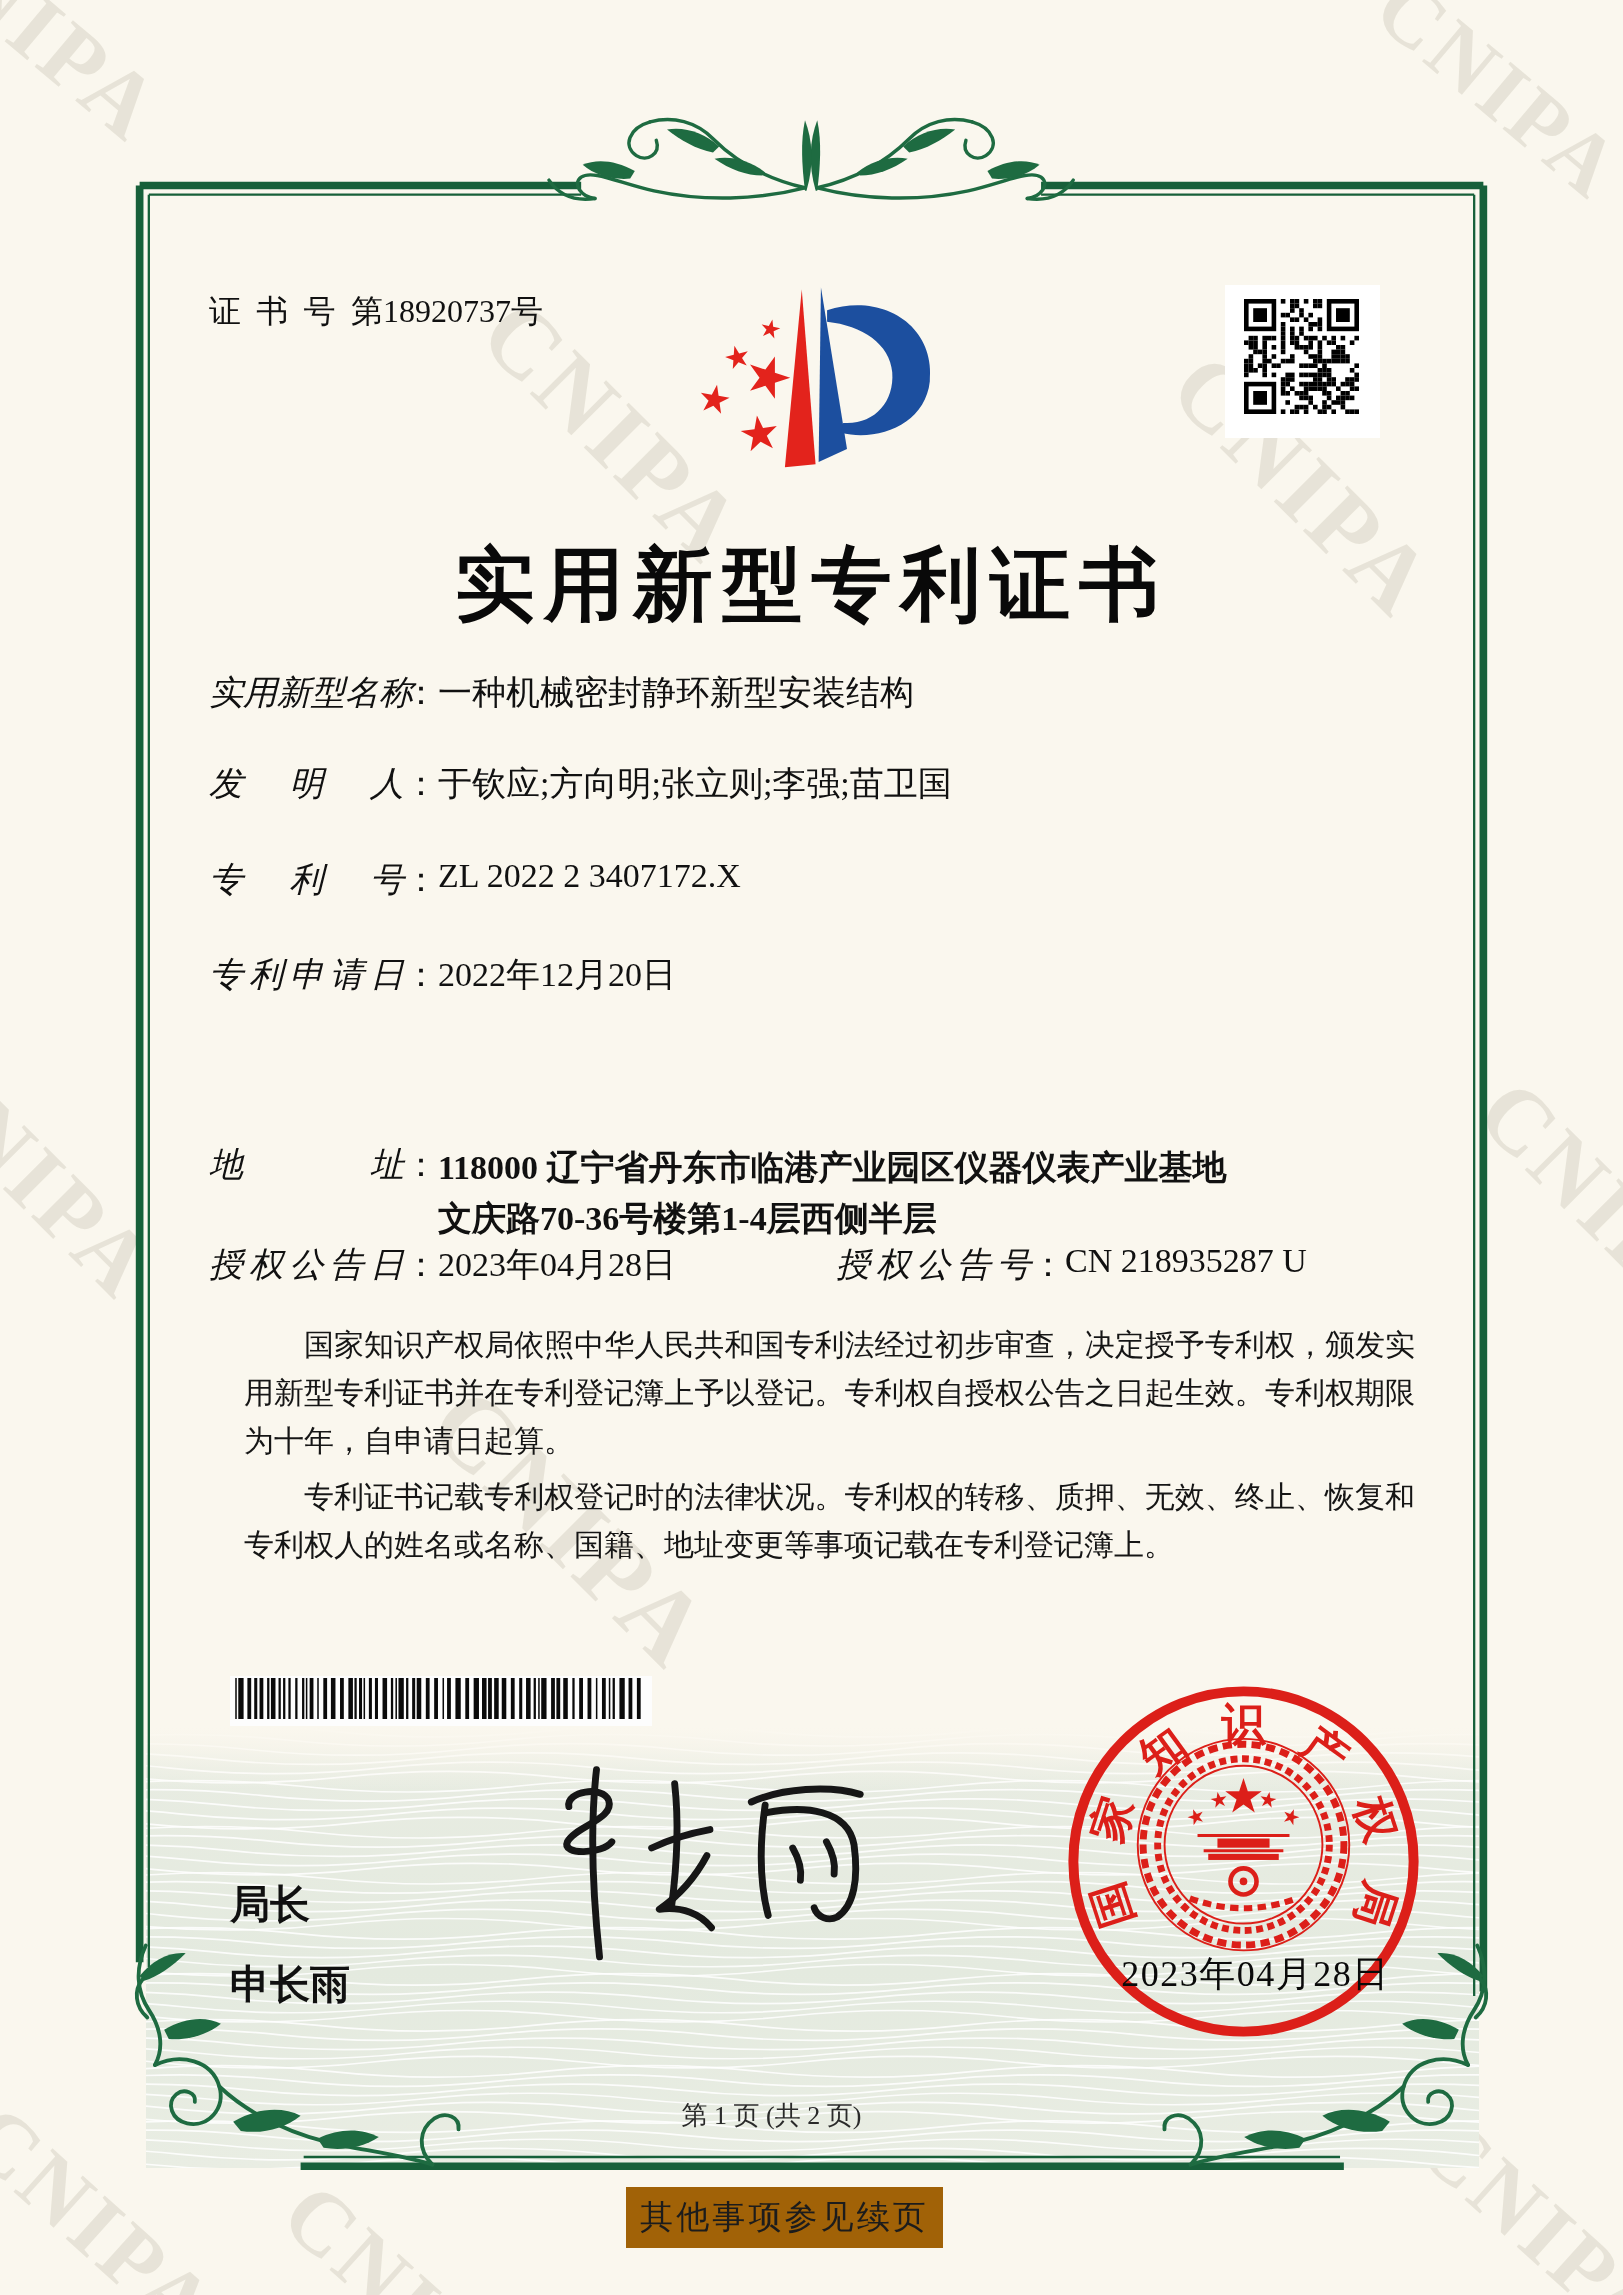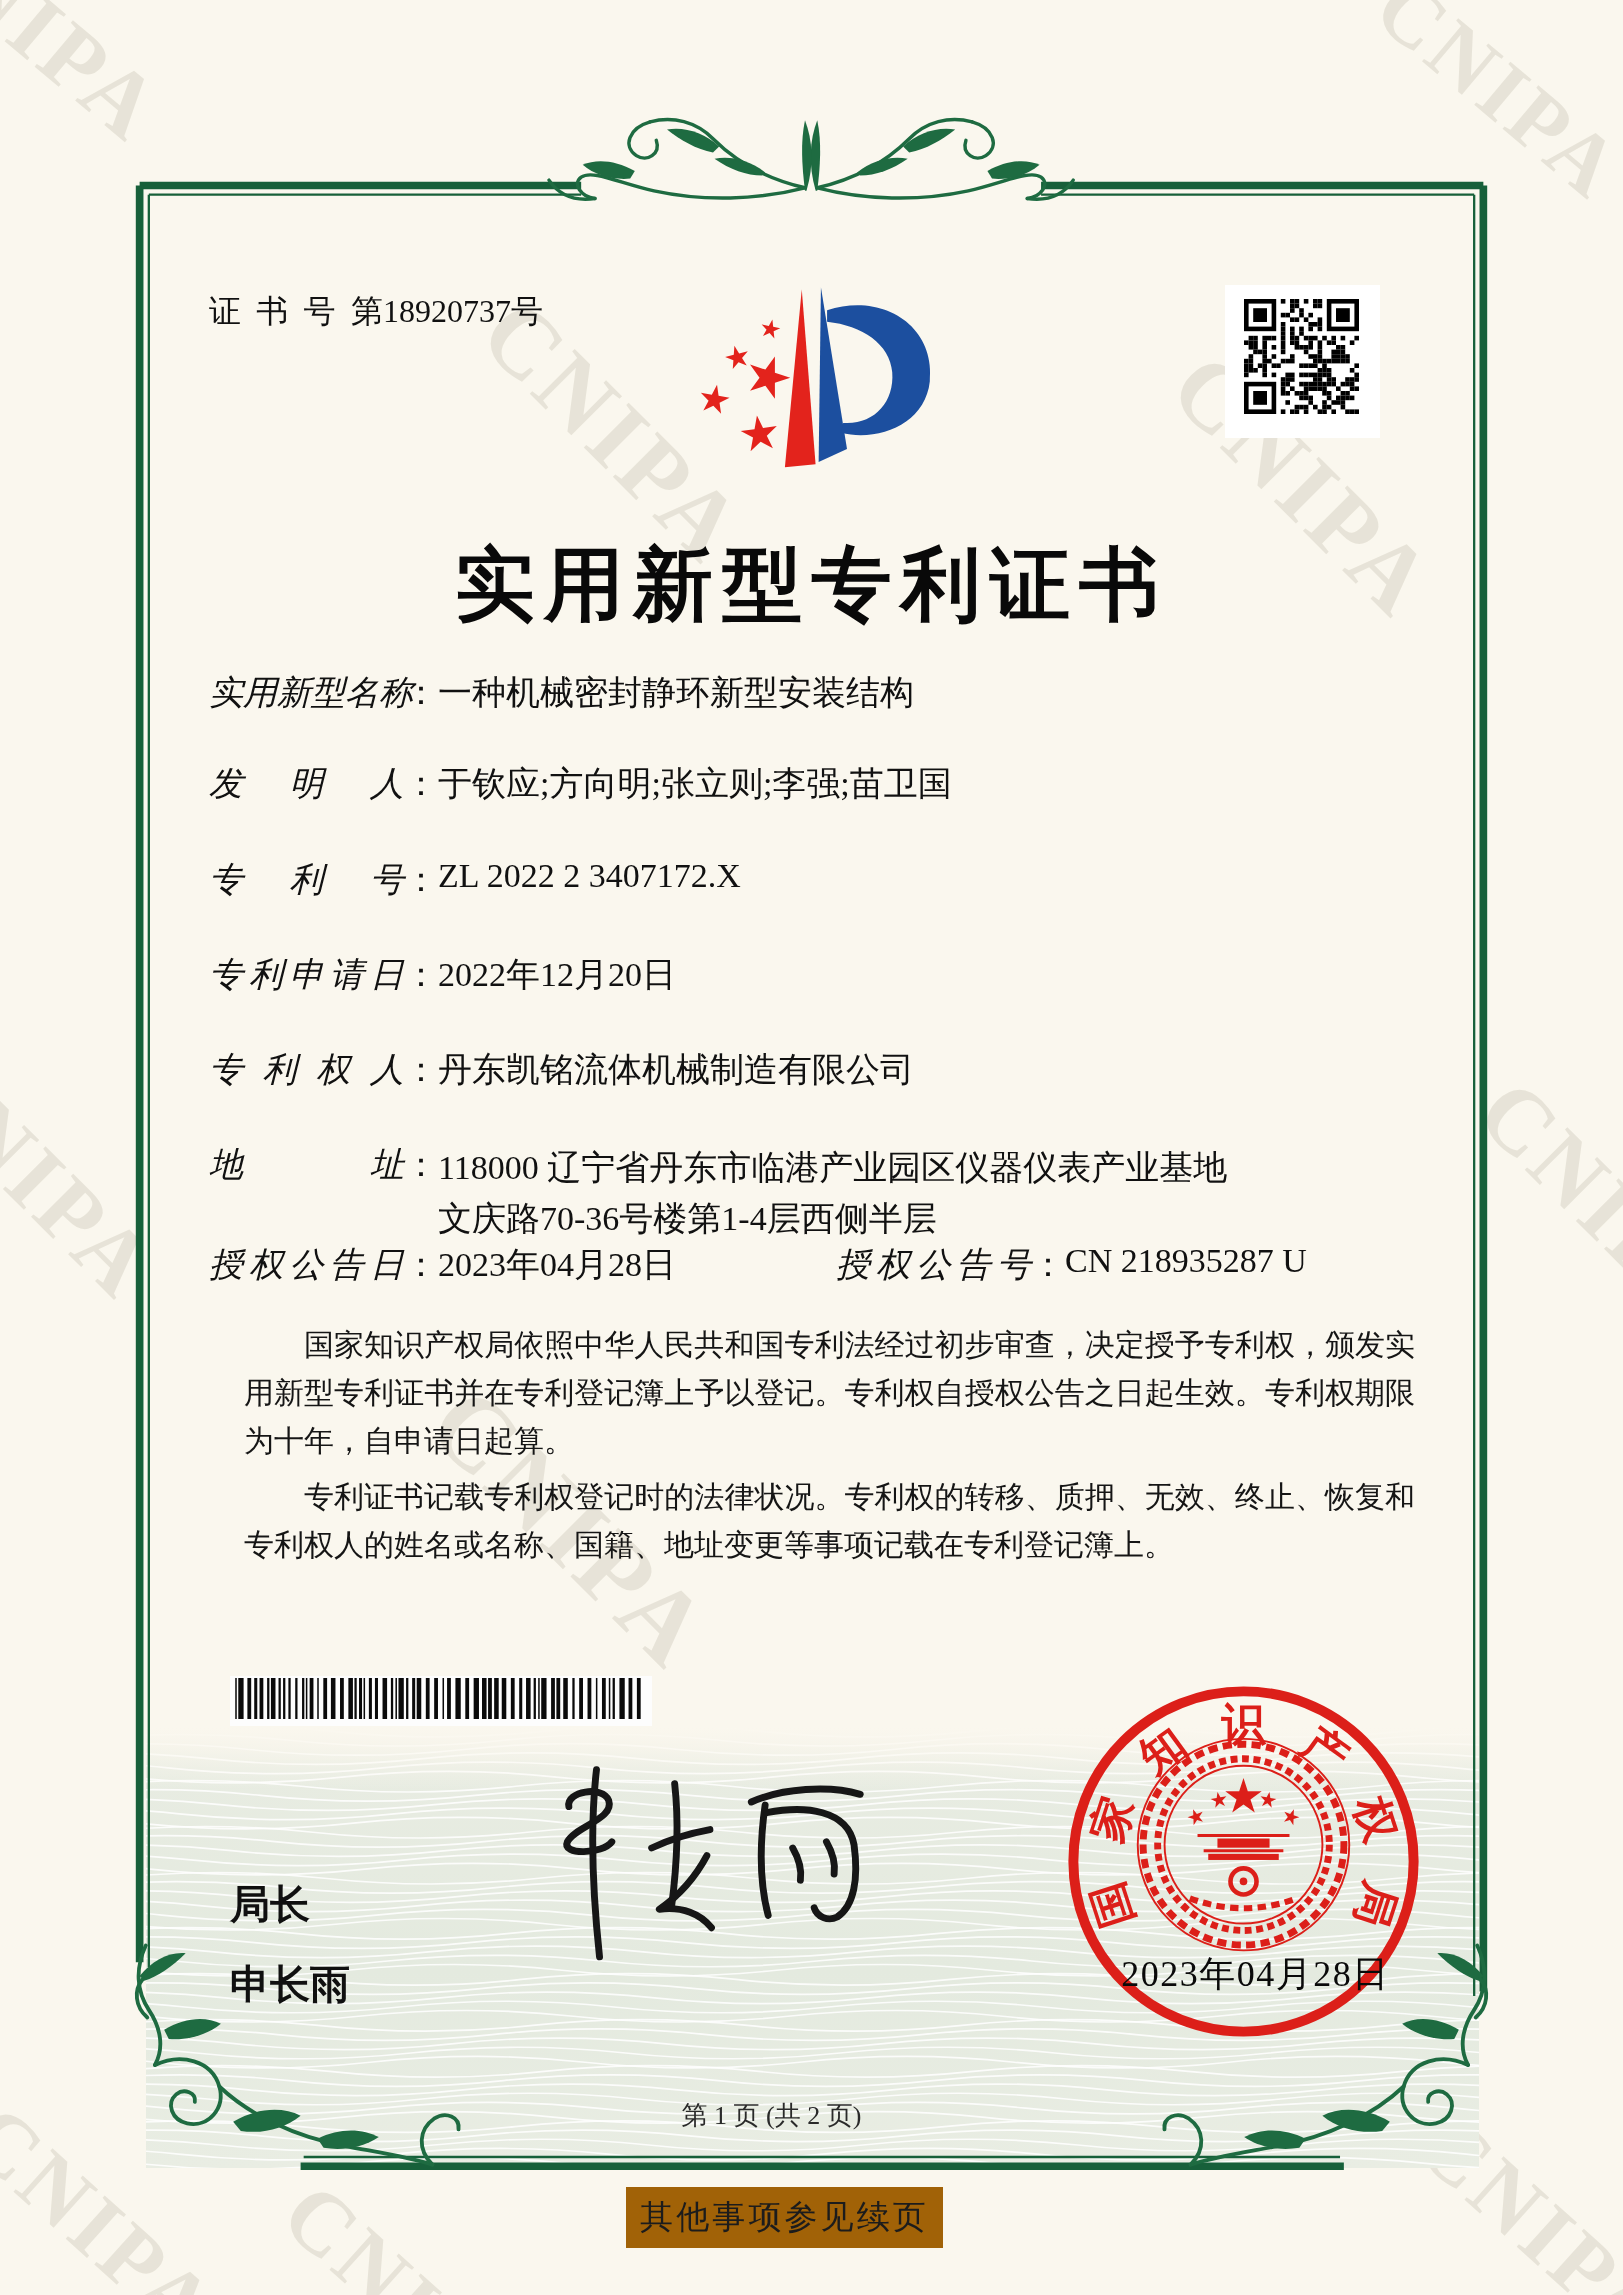--- a/index.html
+++ b/index.html
@@ -51,21 +51,21 @@
   }
   .row{position:absolute;left:209px;font-size:34px;white-space:nowrap;}
   .row .lbl{
     display:inline-block;width:195px;
     text-align:justify;text-align-last:justify;text-justify:inter-character;
     vertical-align:top;
     font-style:italic;
   }
   .row .colon{display:inline-block;vertical-align:top;}
   .row .val{display:inline-block;vertical-align:top;}
-  .addr-lines{display:inline-block;vertical-align:top;white-space:normal;width:997px;line-height:51px;}
+  .addr-lines{display:inline-block;vertical-align:top;white-space:normal;width:997px;line-height:51px;font-weight:bold;}
   .pair2{position:absolute;left:627px;top:0;}
   .bodytext{
     position:absolute;left:236px;top:1313px;width:1187px;
     font-size:30px;line-height:48px;text-align:justify;color:#151515;
   }
   .bodytext p{margin:8px;text-indent:2em;}
   .bodytext p + p{margin-top:6.1px;}
   .barcode{position:absolute;left:230px;top:1676px;background:#fdfdfd;padding:2.3px 3.1px;}
   .sig-title{position:absolute;left:230px;top:1877px;font-size:40px;font-weight:600;
     font-family:"Liberation Sans","DejaVu Sans",sans-serif;color:#101010;}
@@ -471,23 +471,20 @@
     </div>
     <div class="row" style="top:761px">
       <span class="lbl">发明人</span><span class="colon">：</span><span class="val">于钦应;方向明;张立则;李强;苗卫国</span>
     </div>
     <div class="row" style="top:857px">
       <span class="lbl">专利号</span><span class="colon">：</span><span class="val">ZL 2022 2 3407172.X</span>
     </div>
     <div class="row" style="top:952px">
       <span class="lbl">专利申请日</span><span class="colon">：</span><span class="val">2022年12月20日</span>
     </div>
-    <div class="row" style="top:1047px">
-      <span class="lbl">专利权人</span><span class="colon">：</span><span class="val">丹东凯铭流体机械制造有限公司</span>
-    </div>
     <div class="row" style="top:1142px">
       <span class="lbl">地址</span><span class="colon">：</span><span class="addr-lines"><span>118000 辽宁省丹东市临港产业园区仪器仪表产业基地</span><br><span>文庆路70-36号楼第1-4层西侧半层</span></span>
     </div>
     <div class="row" style="top:1242px">
       <span class="lbl">授权公告日</span><span class="colon">：</span><span class="val">2023年04月28日</span>
       <span class="pair2">
         <span class="lbl">授权公告号</span><span class="colon">：</span><span class="val">CN 218935287 U</span>
       </span>
     </div>
 

